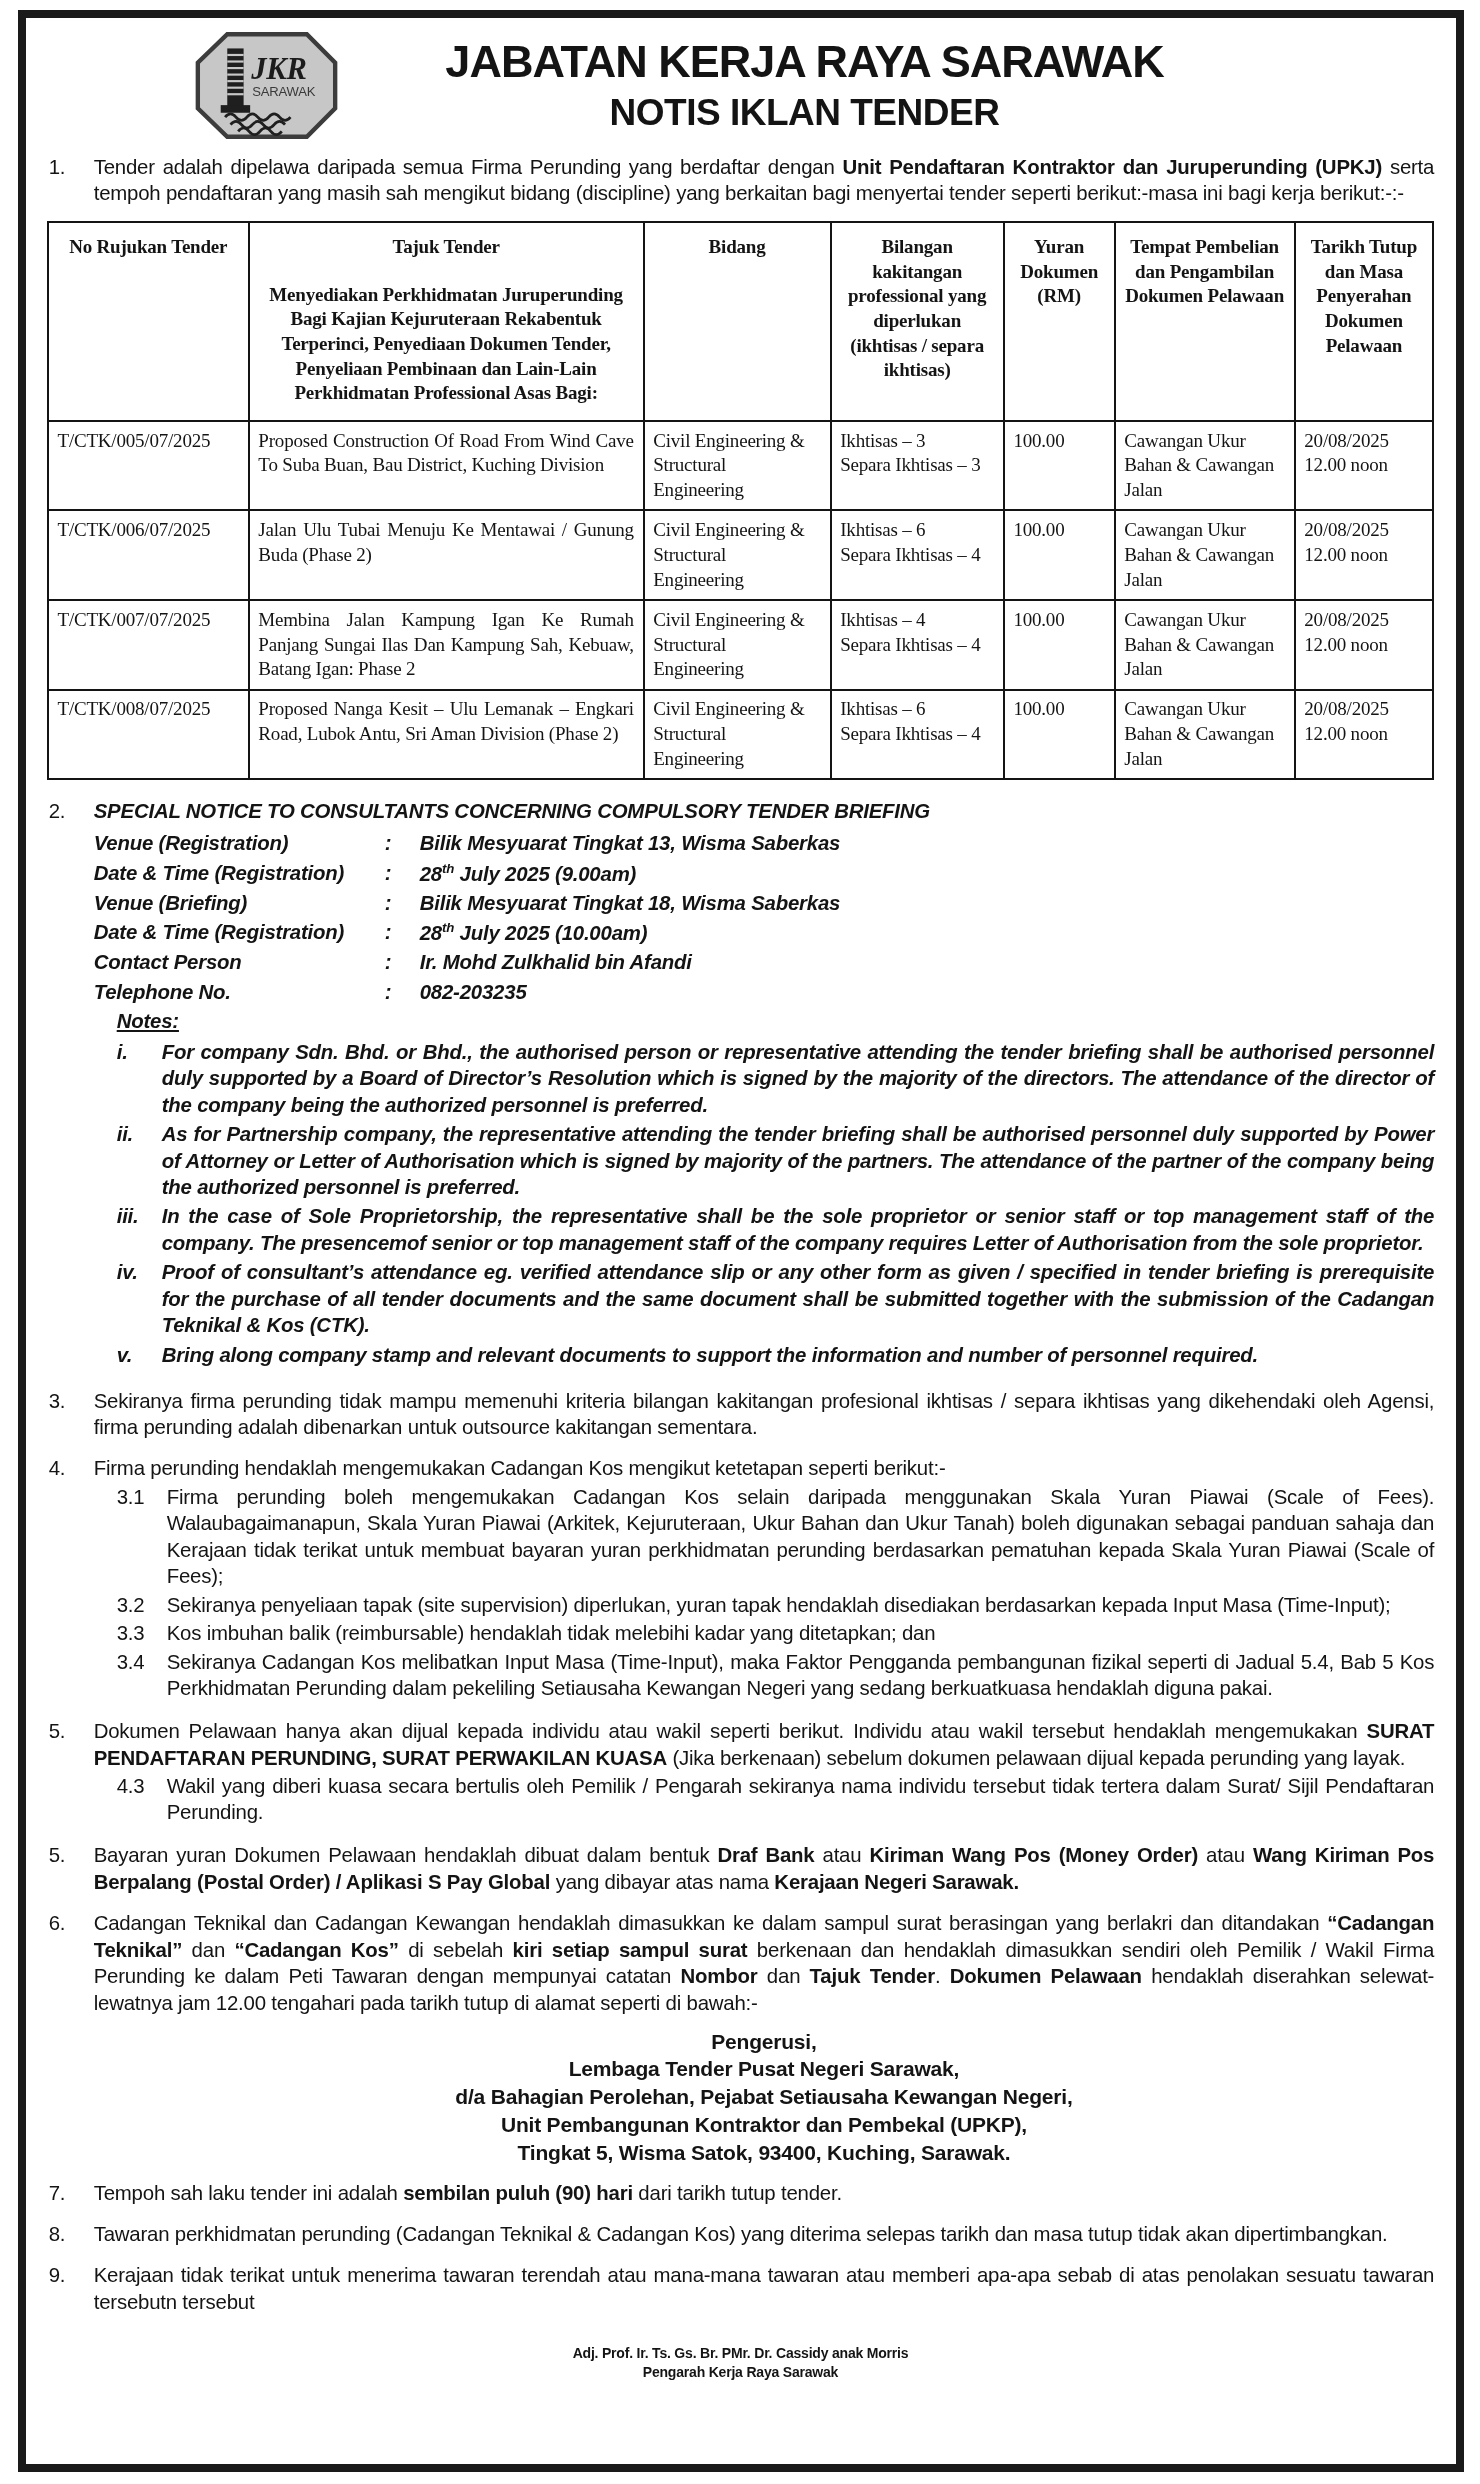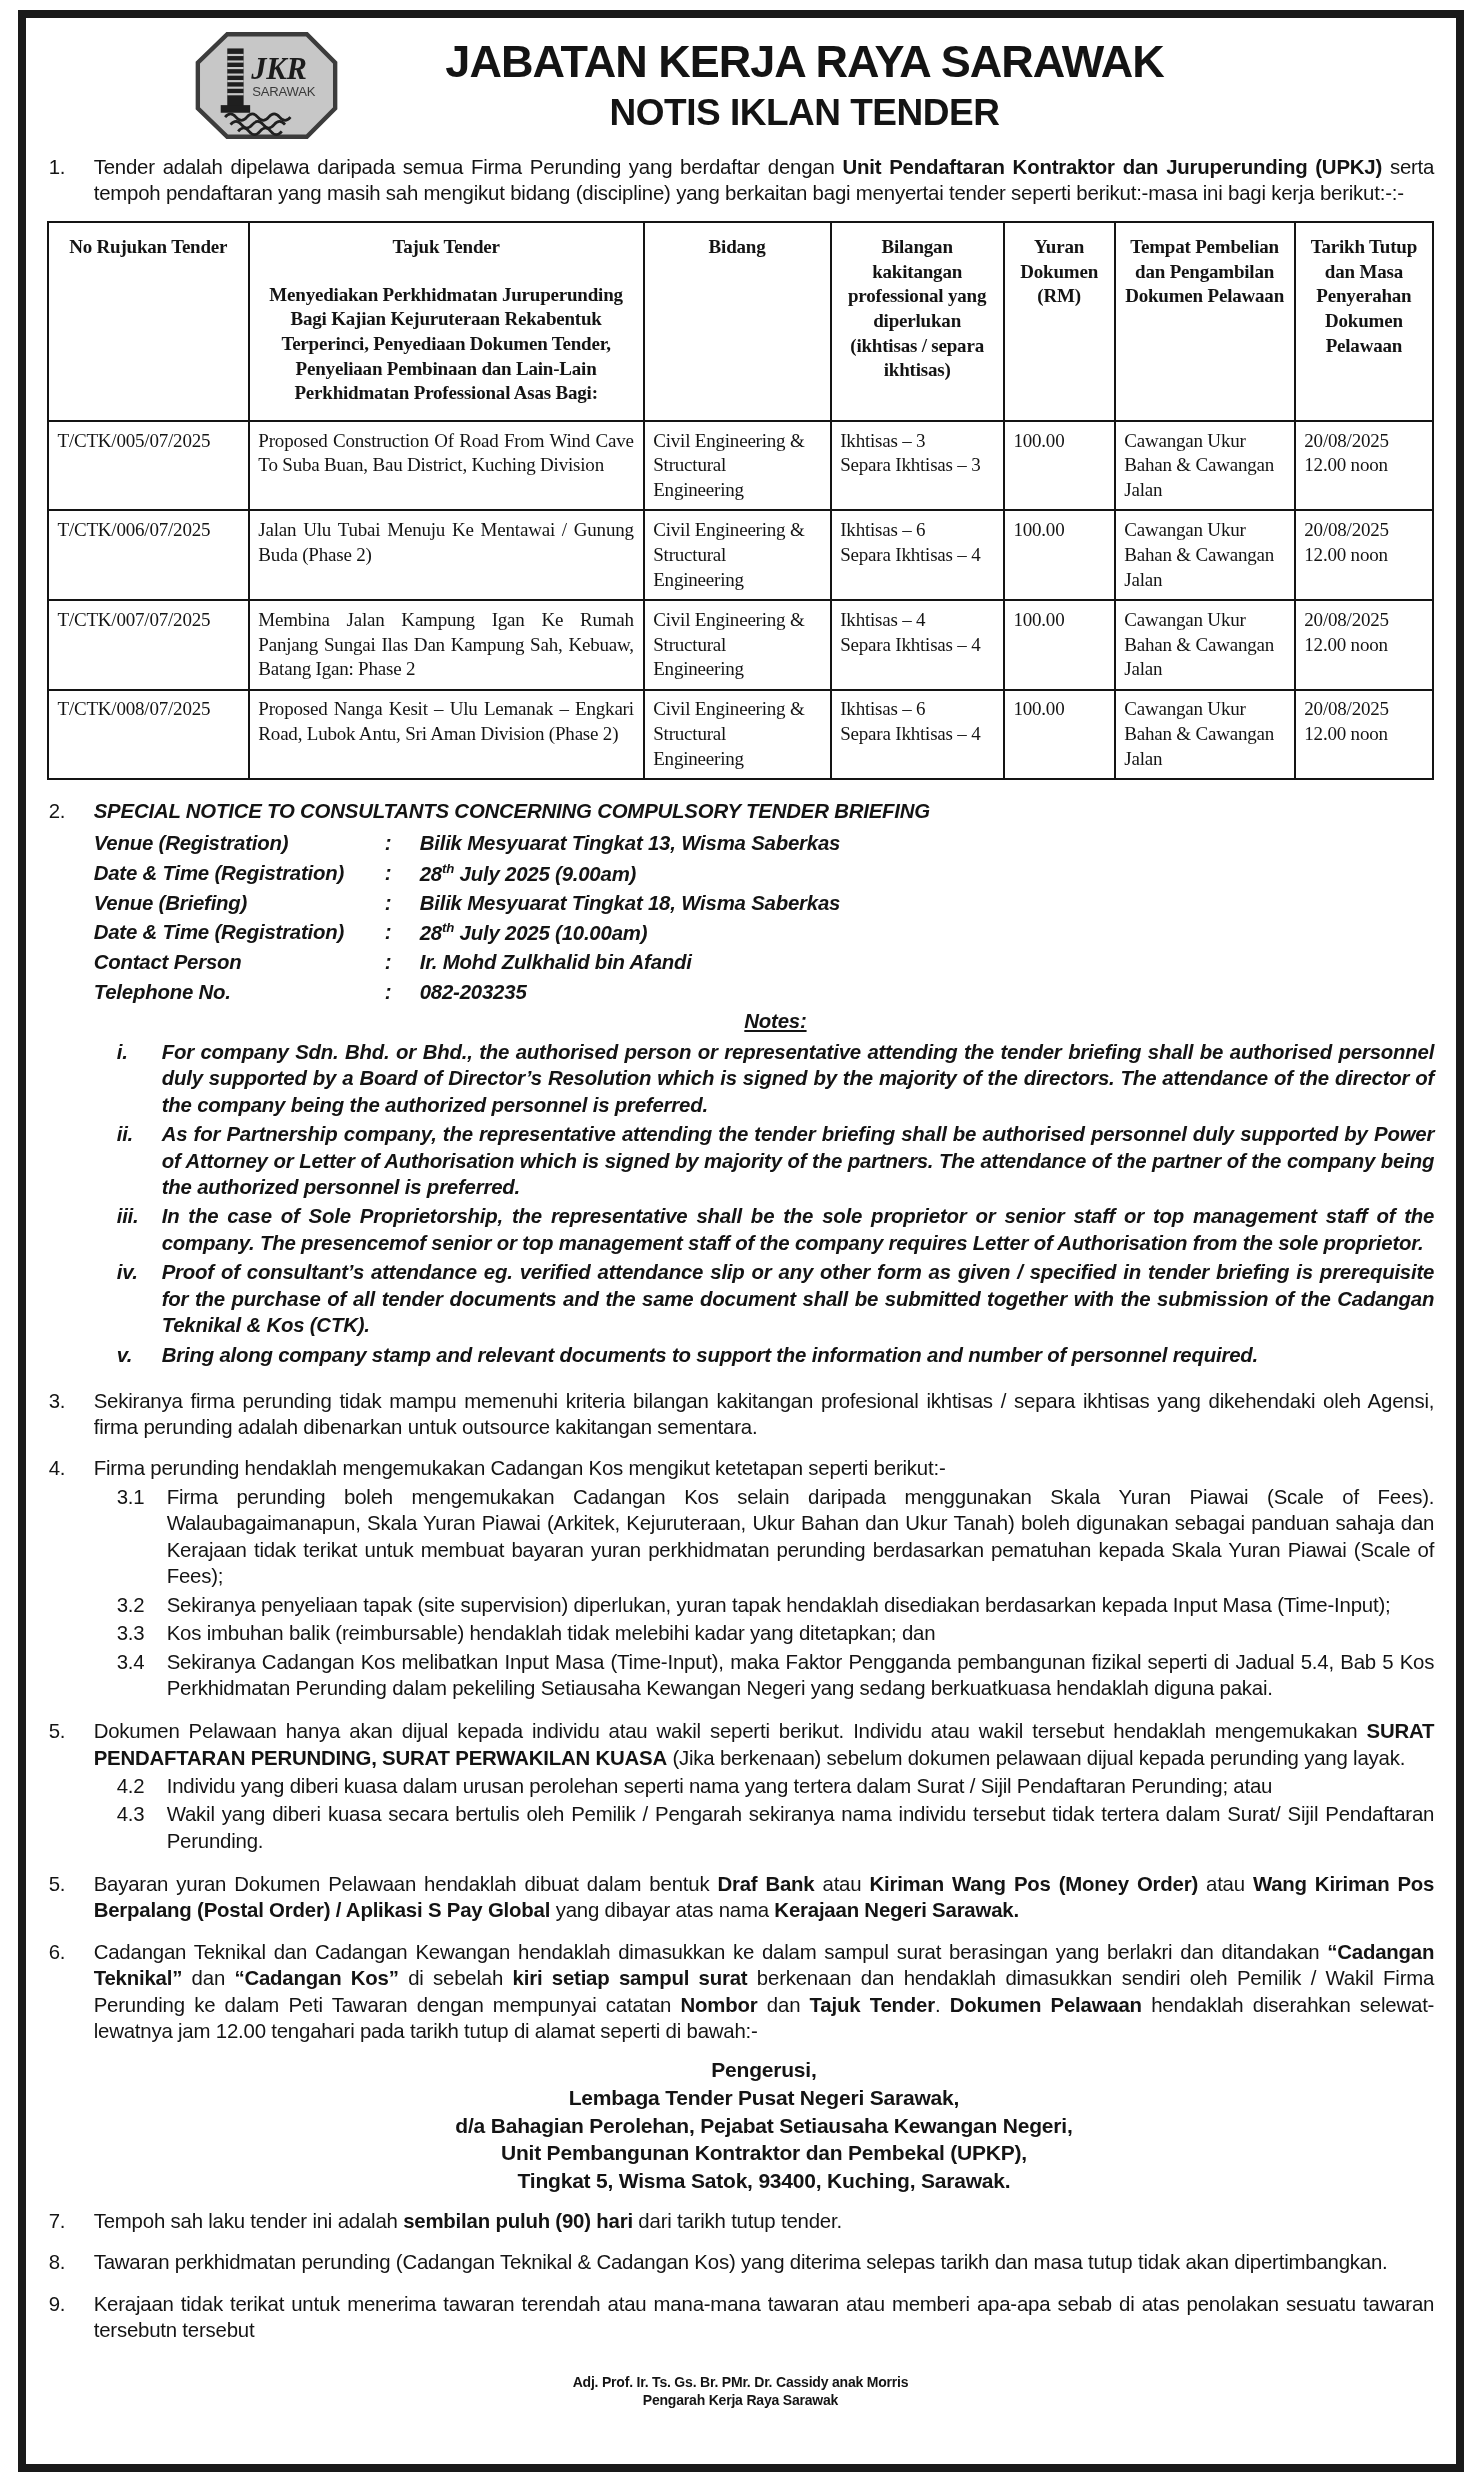--- a/index.html
+++ b/index.html
@@ -36,21 +36,21 @@
   td.c { }
   td.j { text-align:justify; }
   
   .kv { display:flex; font-weight:bold; font-style:italic; margin-bottom:2.9px; }
   .kv-label { flex:0 0 291px; }
   .kv-colon { flex:0 0 35px; }
   .kv-value { flex:1; }
   .sec2-heading { font-weight:bold; font-style:italic; margin-bottom:5.8px; }
   
   .notes { margin:1.9px 0 13.6px 23px; font-weight:bold; font-style:italic; }
-  .notes-heading { text-decoration:underline; margin-bottom:3.9px;text-align:center; }
+  .notes-heading { text-decoration:underline; margin-bottom:3.9px; }
   .note-item { display:flex; margin-bottom:2.9px; }
   .note-num { flex:0 0 45px; }
   .note-body { flex:1; text-align:justify; }
   
   .sub { display:flex; margin:1.9px 0 1.9px 23px; }
   .sub-num { flex:0 0 50px; }
   .sub-body { flex:1; text-align:justify; }
   
   .address { text-align:center; font-weight:bold; margin:11.6px 0 3.9px 0; font-size:21px; line-height:1.32; }
   .signature { text-align:center; font-weight:bold; margin-top:29px; font-size:14px; line-height:1.35; }
@@ -270,24 +270,20 @@
         <div class="sub-body">Sekiranya Cadangan Kos melibatkan Input Masa (Time-Input), maka Faktor Pengganda pembangunan fizikal seperti di Jadual 5.4, Bab 5 Kos Perkhidmatan Perunding dalam pekeliling Setiausaha Kewangan Negeri yang sedang berkuatkuasa hendaklah diguna pakai.</div>
       </div>
     </div>
   </div>
 
   <div class="item">
     <div class="inum">5.</div>
     <div class="ibody">
       <div><span>Dokumen Pelawaan hanya akan dijual kepada individu atau wakil seperti berikut. Individu atau wakil tersebut hendaklah mengemukakan </span><span class="b">SURAT PENDAFTARAN PERUNDING, SURAT PERWAKILAN KUASA</span><span> (Jika berkenaan) sebelum dokumen pelawaan dijual kepada perunding yang layak.</span></div>
       <div class="sub">
-        <div class="sub-num">4.2</div>
-        <div class="sub-body">Individu yang diberi kuasa dalam urusan perolehan seperti nama yang tertera dalam Surat / Sijil Pendaftaran Perunding; atau</div>
-      </div>
-      <div class="sub">
         <div class="sub-num">4.3</div>
         <div class="sub-body">Wakil yang diberi kuasa secara bertulis oleh Pemilik / Pengarah sekiranya nama individu tersebut tidak tertera dalam Surat/ Sijil Pendaftaran Perunding.</div>
       </div>
     </div>
   </div>
 
   <div class="item">
     <div class="inum">5.</div>
     <div class="ibody"><span>Bayaran yuran Dokumen Pelawaan hendaklah dibuat dalam bentuk </span><span class="b">Draf Bank</span><span> atau </span><span class="b">Kiriman Wang Pos (Money Order)</span><span> atau </span><span class="b">Wang Kiriman Pos Berpalang (Postal Order) / Aplikasi S Pay Global</span><span> yang dibayar atas nama </span><span class="b">Kerajaan Negeri Sarawak.</span></div>
   </div>

